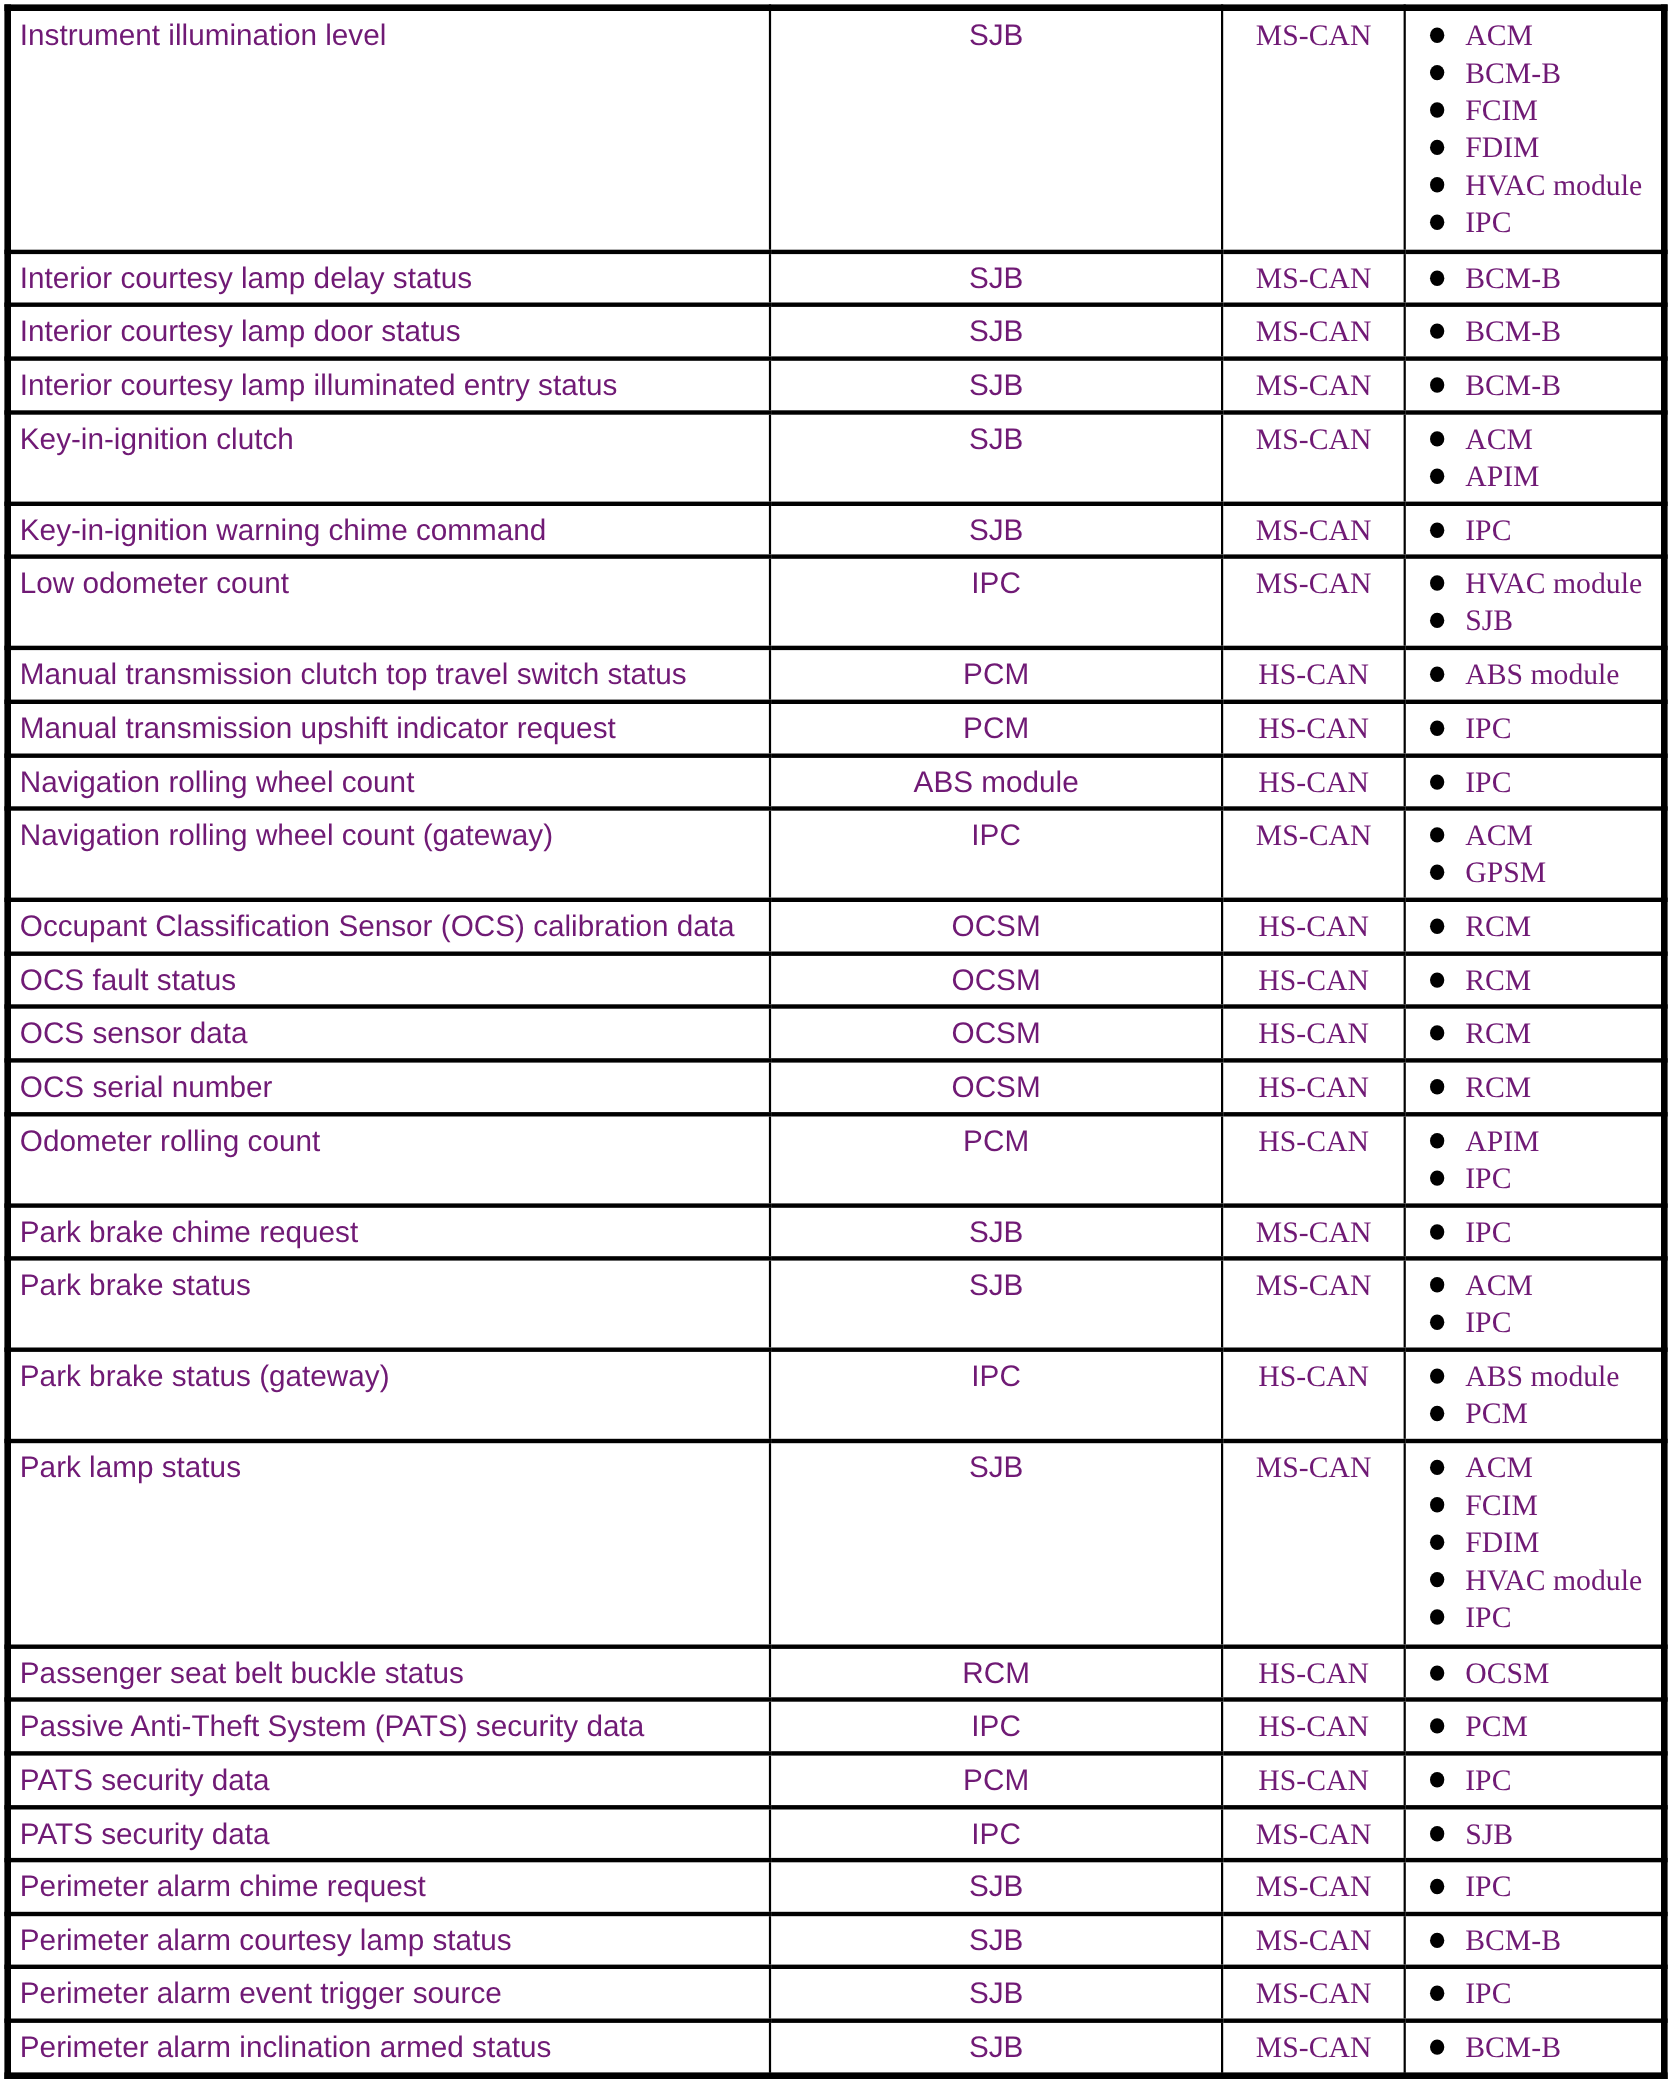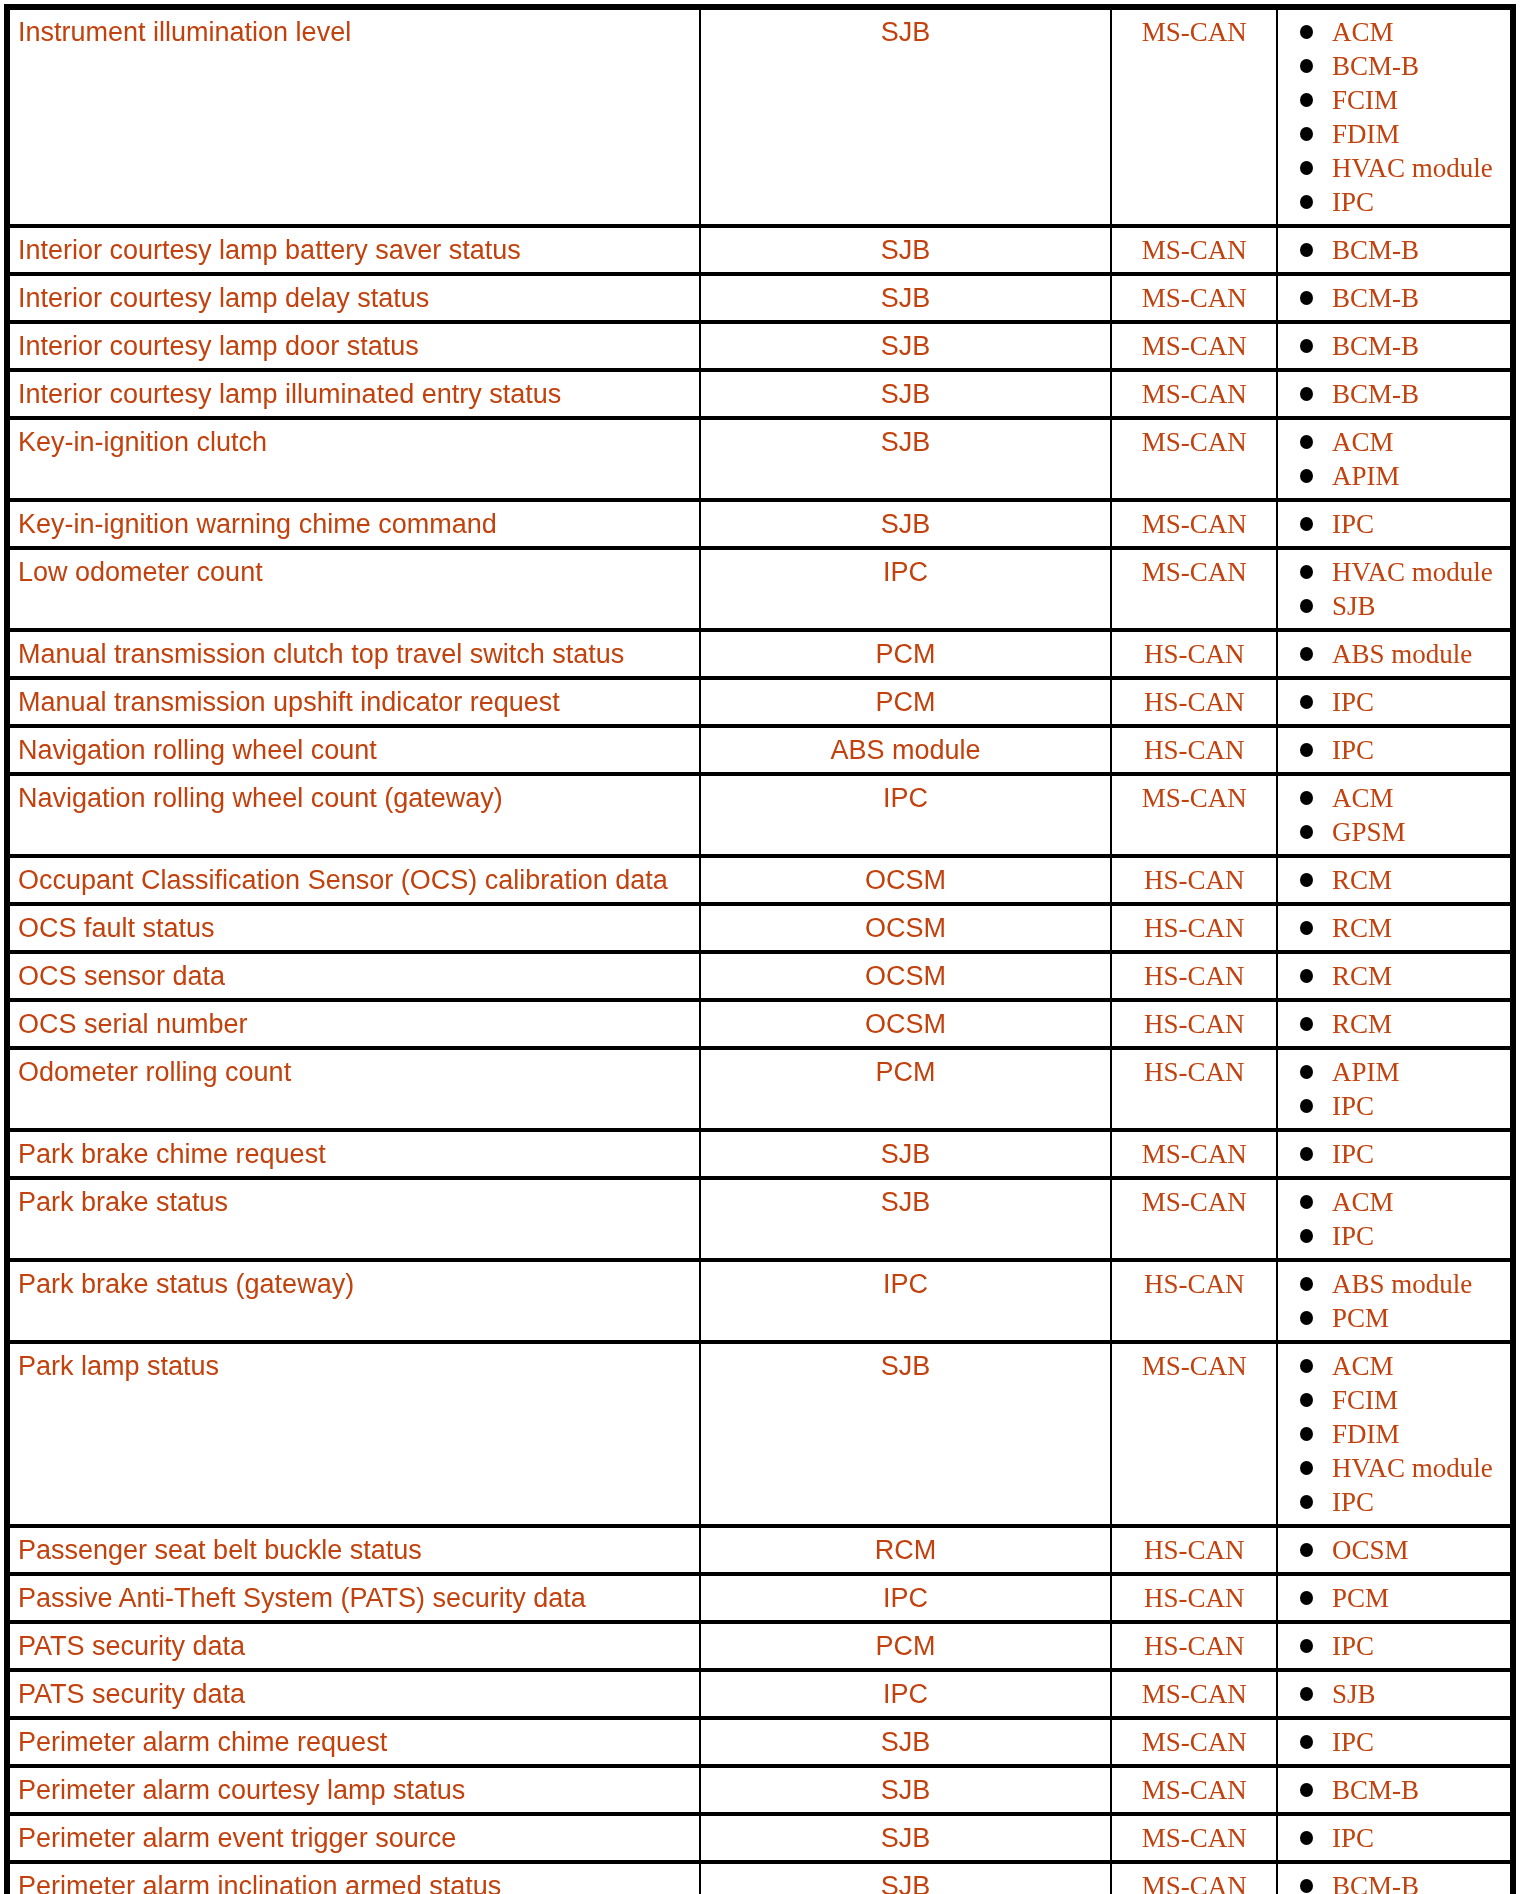--- a/index.html
+++ b/index.html
@@ -7,21 +7,21 @@
     padding: 0;
     background: #ffffff;
   }
   .page {
     width: 1520px;
     height: 1894px;
     box-sizing: border-box;
     padding: 4px;
     background: #ffffff;
     font-family: "Liberation Sans", "DejaVu Sans", sans-serif;
-    color: #c2410c;
+    color: #701a75;
   }
   table.can-table {
     width: 100%;
     height: 100%;
     border-collapse: collapse;
     table-layout: fixed;
     border: 6px solid #000000;
   }
   table.can-table td {
     vertical-align: top;
@@ -101,33 +101,20 @@
                 <span>HVAC module</span>
               </li>
               <li>
                 <span class="bullet"></span>
                 <span>IPC</span>
               </li>
             </ul>
           </td>
         </tr>
         <tr>
-          <td class="c-msg">Interior courtesy lamp battery saver status</td>
-          <td class="c-src">SJB</td>
-          <td class="c-net">MS-CAN</td>
-          <td class="c-rcv">
-            <ul class="rcv-list">
-              <li>
-                <span class="bullet"></span>
-                <span>BCM-B</span>
-              </li>
-            </ul>
-          </td>
-        </tr>
-        <tr>
           <td class="c-msg">Interior courtesy lamp delay status</td>
           <td class="c-src">SJB</td>
           <td class="c-net">MS-CAN</td>
           <td class="c-rcv">
             <ul class="rcv-list">
               <li>
                 <span class="bullet"></span>
                 <span>BCM-B</span>
               </li>
             </ul>

